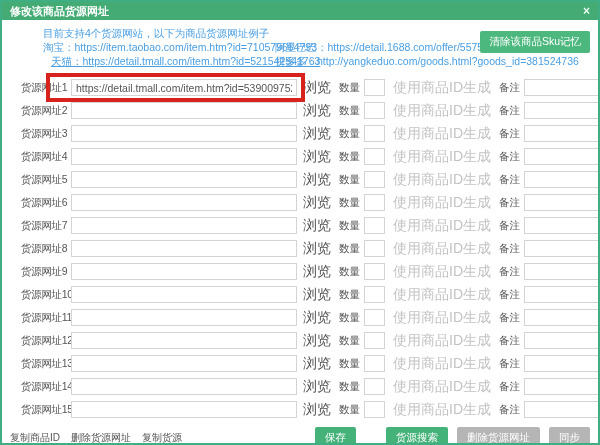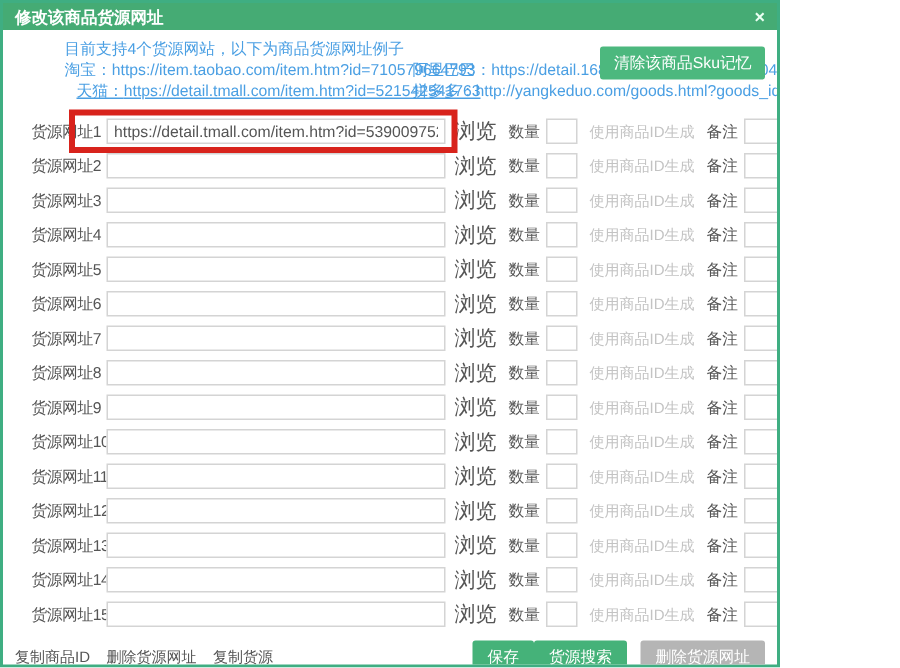--- a/index.html
+++ b/index.html
@@ -1,19 +1,19 @@
 <!DOCTYPE html>
 <html><head>
 <meta charset="utf-8">
 <style>
   * { margin:0; padding:0; box-sizing:border-box; }
   html,body { width:600px; height:445px; }
   body { font-family:"Liberation Sans","DejaVu Sans",sans-serif; background:#fff; }
 
-  .dialog { width:520px; height:445px; border:2px solid #3fae82; background:#fff; position:relative; overflow:hidden; }
+  .dialog { width:600px; height:445px; border:2px solid #3fae82; background:#fff; position:relative; overflow:hidden; }
 
   .titlebar { height:18px; background:#45ab74; display:flex; align-items:center; justify-content:space-between; padding:0 8px; }
   .titlebar .title { color:#fff; font-size:11px; font-weight:bold; }
   .titlebar .close { color:#eafff3; font-size:12px; font-weight:bold; cursor:pointer; line-height:1; }
 
   .info { position:relative; padding:6px 8px 4px 8px; }
   .info-line { font-size:10.5px; color:#4a9fe3; line-height:14px; white-space:nowrap;margin-left:33px; }
   .info-cols { display:flex; }
   .info-col-a { width:232px; }
   .info-col-b { }
@@ -22,21 +22,21 @@
                    font-size:10.5px; padding:4px 9px; border-radius:2px; cursor:pointer; }
 
   .rows { position:relative; margin-top:4px; }
   .row { display:flex; align-items:center; height:23px; padding:0 19px; }
   .row-label { width:50px; font-size:10.5px; color:#555; white-space:nowrap; overflow:hidden; flex:none; letter-spacing:-0.3px; }
   .url-input { width:226px; height:17px; border:1px solid #d4d4d4; font-size:10.5px; color:#555; padding:0 4px;
                font-family:"Liberation Sans","DejaVu Sans",sans-serif; flex:none; outline:none; }
   .browse { margin-left:6px; font-size:14px; color:#555; cursor:pointer; flex:none; }
   .qty-label { margin-left:8px; font-size:10.5px; color:#555; flex:none; }
   .qty-input { margin-left:4px; width:21px; height:17px; border:1px solid #d4d4d4; flex:none; outline:none; font-size:10.5px; color:#555; }
-  .gen-link { margin-left:8px; font-size:10px; color:#c3c3c3; cursor:pointer; flex:none; white-space:nowrap; }
+  .gen-link { margin-left:8px; font-size:14px; color:#c3c3c3; cursor:pointer; flex:none; white-space:nowrap; }
   .remark-label { margin-left:8px; font-size:10.5px; color:#555; flex:none; }
   .remark-input { margin-left:4px; width:104px; height:17px; border:1px solid #d4d4d4; flex:none; outline:none; font-size:10.5px; color:#555; padding:0 3px; }
   .radio-wrap { margin-left:auto; display:flex; align-items:center; flex:none; }
   .radio { width:11px; height:11px; border:1px solid #8f8f8f; border-radius:50%; background:#fdfdfd; position:relative; cursor:pointer; flex:none; }
   .radio.sel::after { content:""; position:absolute; left:2px; top:2px; width:5px; height:5px; border-radius:50%; background:#2f5a94; }
 
   .highlight-box { position:absolute; left:44px; top:-3px; width:259px; height:29px; border:4px solid #d8231c; z-index:5; pointer-events:none; }
 
   .footer { display:flex; align-items:center; padding:6px 8px 0 8px; }
   .copy-link { font-size:10px; color:#555; cursor:pointer; margin-right:11px; white-space:nowrap; }

